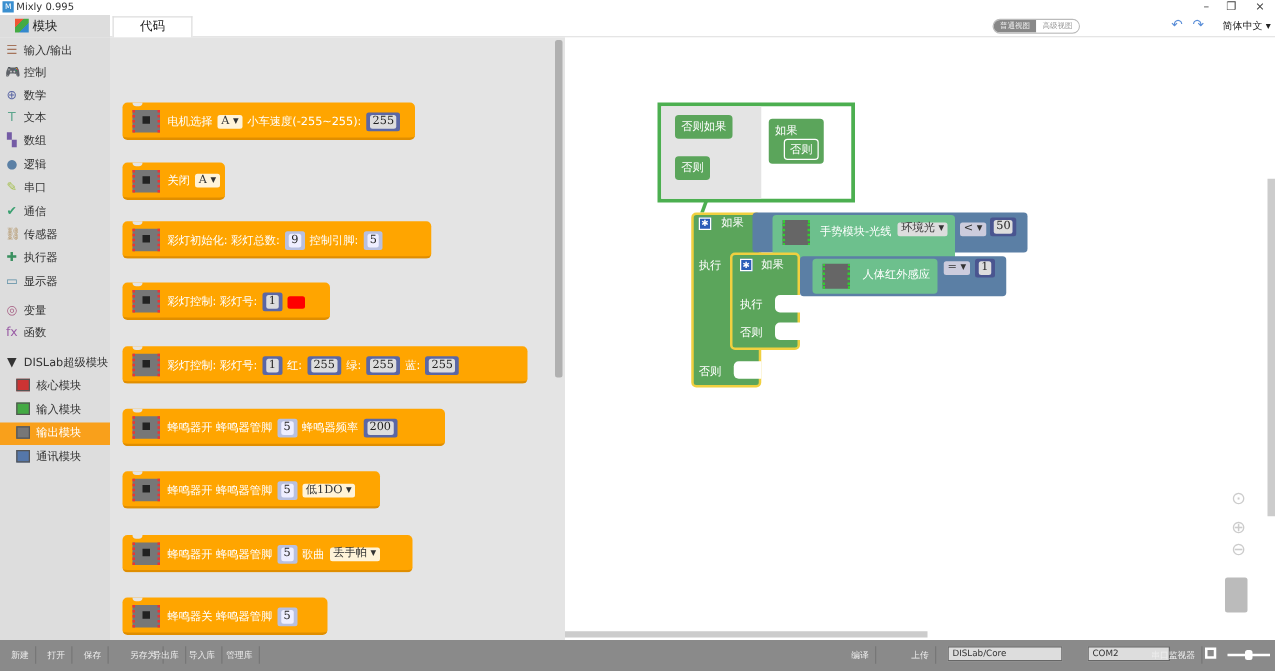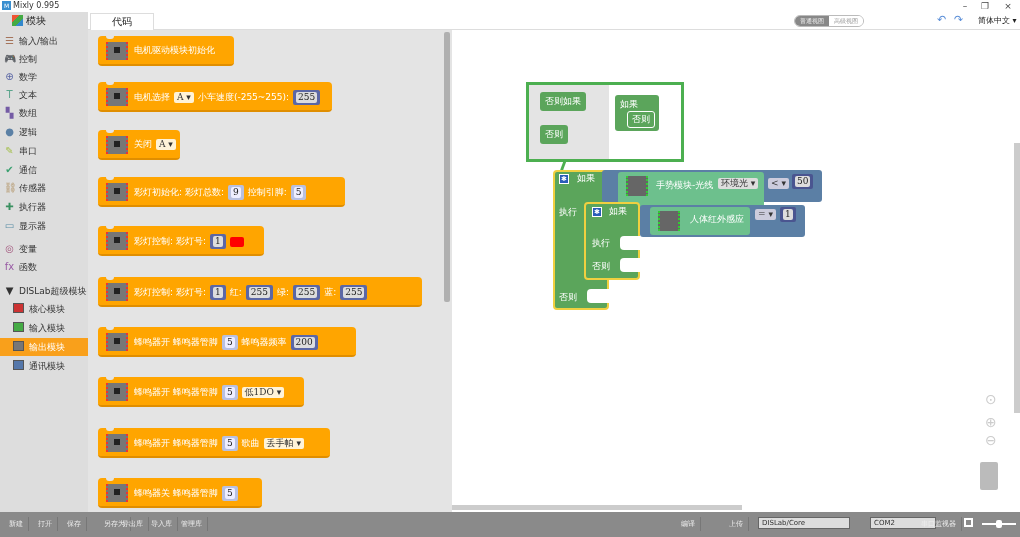--- a/index.html
+++ b/index.html
@@ -160,27 +160,20 @@
       <span class="ico" style="background:#777"></span>
       <span class="lbl">输出模块</span>
     </div>
     <div class="side-item sub" style="top: 327px;">
       <span class="ico" style="background:#57a"></span>
       <span class="lbl">通讯模块</span>
     </div>
   </div>
 
 <div class="flyout">
-  <div class="blk" style="left:10px;top:6px;width:136px">
-    <span class="notch"></span>
-      <span class="mod"></span>
-    <span class="txt">
-        <span>电机驱动模块初始化</span>
-      </span>
-  </div>
   <div class="blk" style="left:10px;top:52px;width:234px">
     <span class="notch"></span>
       <span class="mod"></span>
     <span class="txt">
         <span>电机选择</span>
         <span class="field">A ▾</span>
         <span>小车速度(-255~255):</span>
         <span class="num"><span>255</span></span>
       </span>
   </div>

